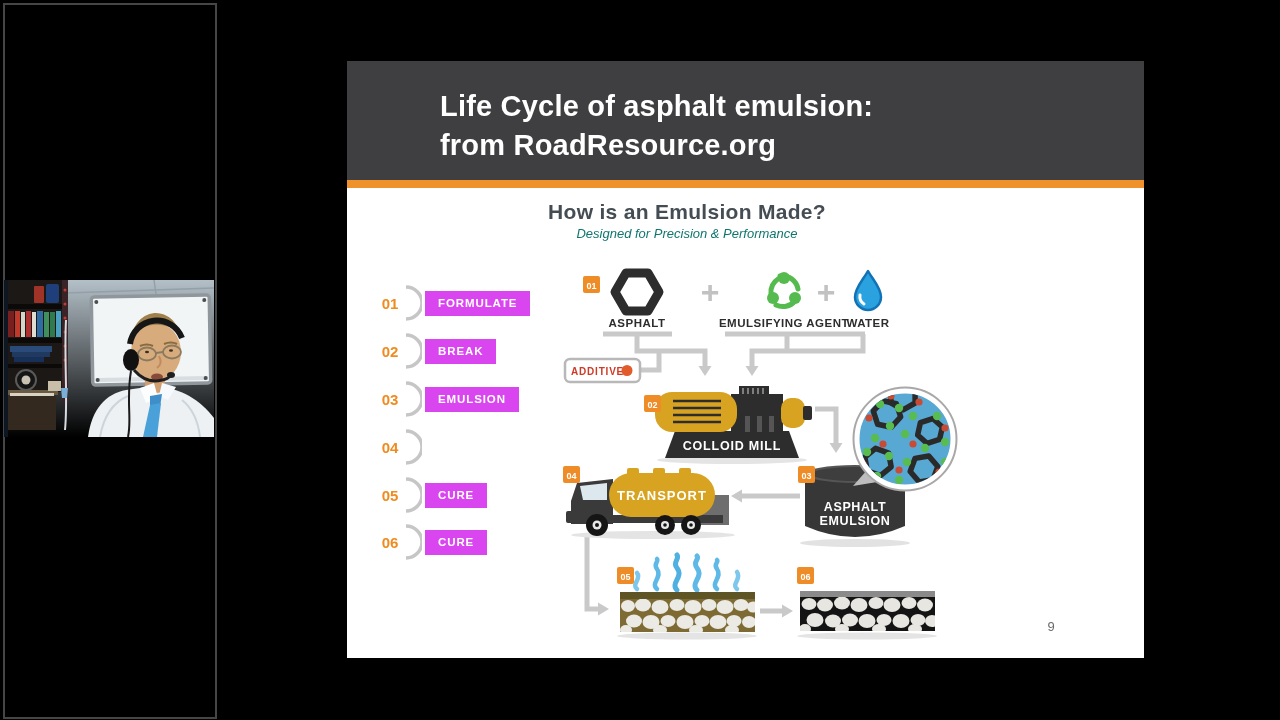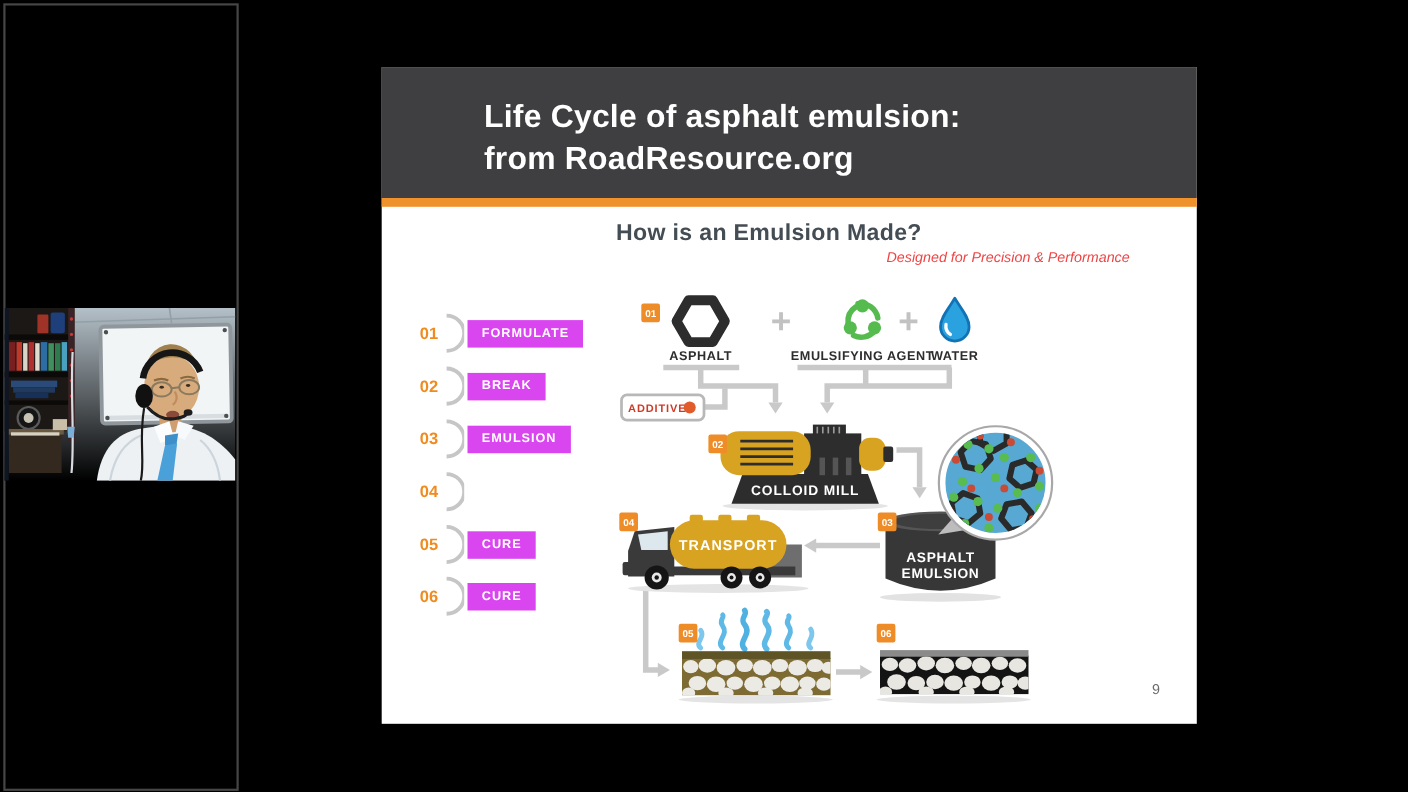--- a/index.html
+++ b/index.html
@@ -1,30 +1,30 @@
 <!DOCTYPE html>
 <html><head>
 <meta charset="utf-8">
 <style>
   html,body{margin:0;padding:0;background:#000;}
-  .stage{position:relative;width:1088px;height:720px;background:#000;overflow:hidden;
+  .stage{position:relative;width:1280px;height:720px;background:#000;overflow:hidden;
          font-family:"Liberation Sans",sans-serif;}
   
   .left-panel{position:absolute;left:3px;top:3px;width:210px;height:712px;
               border:2px solid #464646;background:#000;}
   .webcam{position:absolute;left:4px;top:280px;width:210px;height:157px;}
   
   .slide{position:absolute;left:347px;top:61px;width:797px;height:597px;background:#ffffff;}
   .slide-header{position:absolute;left:0;top:0;width:797px;height:119px;background:#3f3f41;}
   .slide-title{position:absolute;left:93px;top:26px;color:#ffffff;font-size:29px;
                font-weight:bold;line-height:39px;letter-spacing:.2px;}
   .accent-bar{position:absolute;left:0;top:119px;width:797px;height:8px;background:#f0922b;}
   .heading{position:absolute;left:0;top:139px;width:680px;text-align:center;color:#454d54;
-           font-size:21px;font-weight:bold;letter-spacing:.3px;padding-left:12px;}
-  .subheading{position:absolute;left:0;top:165px;width:680px;text-align:right;color:#ef4444;
+           font-size:21px;font-weight:bold;letter-spacing:.3px;}
+  .subheading{position:absolute;left:0;top:165px;width:680px;text-align:center;color:#0f766e;
               font-size:13px;font-style:italic;}
   
   .step-row{position:absolute;display:flex;align-items:center;height:38px;}
   .step-num{width:26px;text-align:center;color:#ef8b1f;font-size:15px;font-weight:bold;}
   .step-arc{margin-left:1px;margin-right:3px;}
   .step-bar{background:#d946ef;color:#fff;font-size:11.5px;font-weight:bold;
             letter-spacing:.9px;height:25px;line-height:25px;padding:0 13px;}
   .diagram{position:absolute;left:200px;top:205px;}
   .page-num{position:absolute;left:694px;top:558px;width:20px;text-align:center;
             color:#6b6b6b;font-size:13px;z-index:5;}

